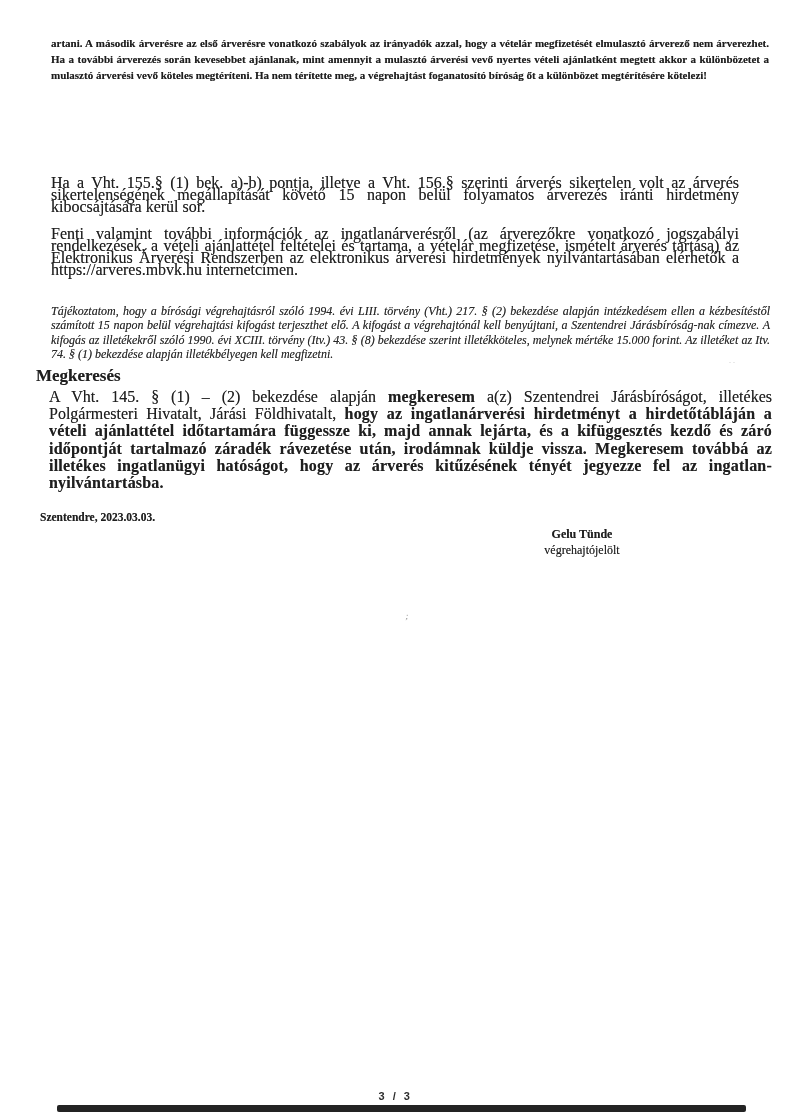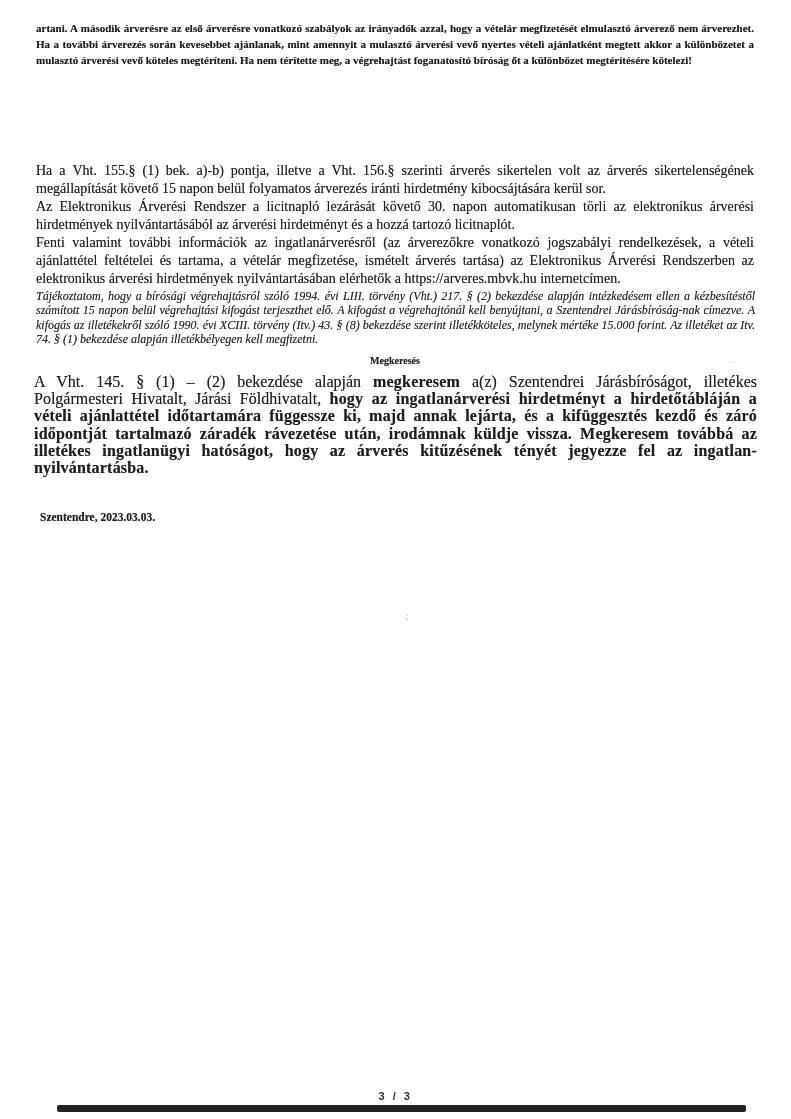--- a/index.html
+++ b/index.html
@@ -3,39 +3,39 @@
 <meta charset="utf-8">
 <style>
   html, body { margin:0; padding:0; background:#ffffff; }
   body { width:791px; height:1119px; }
   .page {
     position:relative; width:791px; height:1119px; background:#ffffff;
     font-family:"Liberation Serif", serif; color:#1f1f1f; overflow:hidden;
   }
   .abs { position:absolute; }
   .just { text-align:justify; }
-  p { margin:0; }
+  p { margin:15px; }
   .scan { text-shadow: 0 0 0.6px rgba(25,25,25,0.55); }
 
   .p-top {
     top:20px; left:36px; width:718px;
     font-size:11px; line-height:16px; font-weight:bold;
   }
   .p-vht {
     top:162px; left:36px; width:718px;
-    font-size:14px; line-height:18px;
+    font-size:16px; line-height:12px;
   }
   .p-italic {
     top:289px; left:36px; width:719px;
     font-style:italic; font-size:12px; line-height:14.3px;
     color:#2a2a2a;
   }
   .heading {
-    top:355px; left:36px; width:718px;
-    text-align:center; font-weight:bold; font-size:10px;
+    top:366px; left:36px; width:718px;
+    font-weight:bold; font-size:17px;
   }
   .p-request {
     top:373px; left:34px; width:723px;
     font-size:16px; line-height:17.2px; word-spacing:2.5px;
   }
   .p-request .bold { font-weight:bold; letter-spacing:0.2px; }
   .date-line {
     top:511px; left:40px; font-size:11.5px;font-weight:bold;
   }
   .sig-block {
@@ -63,36 +63,39 @@
 </style>
 </head>
 <body>
 
 <div class="page">
 
   <p class="abs just scan p-top">artani. A második árverésre az első árverésre vonatkozó szabályok az irányadók azzal, hogy a vételár megfizetését elmulasztó árverező nem árverezhet. Ha a további árverezés során kevesebbet ajánlanak, mint amennyit a mulasztó árverési vevő nyertes vételi ajánlatként megtett akkor a különbözetet a mulasztó árverési vevő köteles megtéríteni. Ha nem térítette meg, a végrehajtást foganatosító bíróság őt a különbözet megtérítésére kötelezi!</p>
 
   <div class="abs just scan p-vht">
     <p>Ha a Vht. 155.§ (1) bek. a)-b) pontja, illetve a Vht. 156.§ szerinti árverés sikertelen volt az árverés sikertelenségének megállapítását követő 15 napon belül folyamatos árverezés iránti hirdetmény kibocsájtására kerül sor.</p>
-    <p>Az Elektronikus Árverési Rendszer a licitnapló lezárását követő 30. napon automatikusan törli az elektronikus árverési hirdetmények nyilvántartásából az árverési hirdetményt és a hozzá tartozó licitnaplót.</p>
     <p>Fenti valamint további információk az ingatlanárverésről (az árverezőkre vonatkozó jogszabályi rendelkezések, a vételi ajánlattétel feltételei és tartama, a vételár megfizetése, ismételt árverés tartása) az Elektronikus Árverési Rendszerben az elektronikus árverési hirdetmények nyilvántartásában elérhetők a https://arveres.mbvk.hu internetcímen.</p>
   </div>
 
   <p class="abs just scan p-italic">Tájékoztatom, hogy a bírósági végrehajtásról szóló 1994. évi LIII. törvény (Vht.) 217. § (2) bekezdése alapján intézkedésem ellen a kézbesítéstől számított 15 napon belül végrehajtási kifogást terjeszthet elő. A kifogást a végrehajtónál kell benyújtani, a Szentendrei Járásbíróság-nak címezve. A kifogás az illetékekről szóló 1990. évi XCIII. törvény (Itv.) 43. § (8) bekezdése szerint illetékköteles, melynek mértéke 15.000 forint. Az illetéket az Itv. 74. § (1) bekezdése alapján illetékbélyegen kell megfizetni.</p>
 
   <div class="abs heading scan">Megkeresés</div>
 
   <div class="abs artifact-2">..</div>
 
   <p class="abs just scan p-request">
     <span>A Vht. 145. § (1) – (2) bekezdése alapján </span><span class="bold">megkeresem</span><span> a(z) Szentendrei Járásbíróságot, illetékes Polgármesteri Hivatalt, Járási Földhivatalt, </span><span class="bold">hogy az ingatlanárverési hirdetményt a hirdetőtábláján a vételi ajánlattétel időtartamára függessze ki, majd annak lejárta, és a kifüggesztés kezdő és záró időpontját tartalmazó záradék rávezetése után, irodámnak küldje vissza. Megkeresem továbbá az illetékes ingatlanügyi hatóságot, hogy az árverés kitűzésének tényét jegyezze fel az ingatlan-nyilvántartásba.</span>
   </p>
 
   <div class="abs date-line scan">Szentendre, 2023.03.03.</div>
 
+  <div class="abs sig-block">
+    <div class="sig-name scan">Gelu Tünde</div>
+    <div class="sig-title scan">végrehajtójelölt</div>
+  </div>
 
   <div class="abs artifact-1">;</div>
 
   <div class="abs page-number">3 / 3</div>
 
   <div class="abs bottom-bar"></div>
 
 </div>
 
 </body></html>

